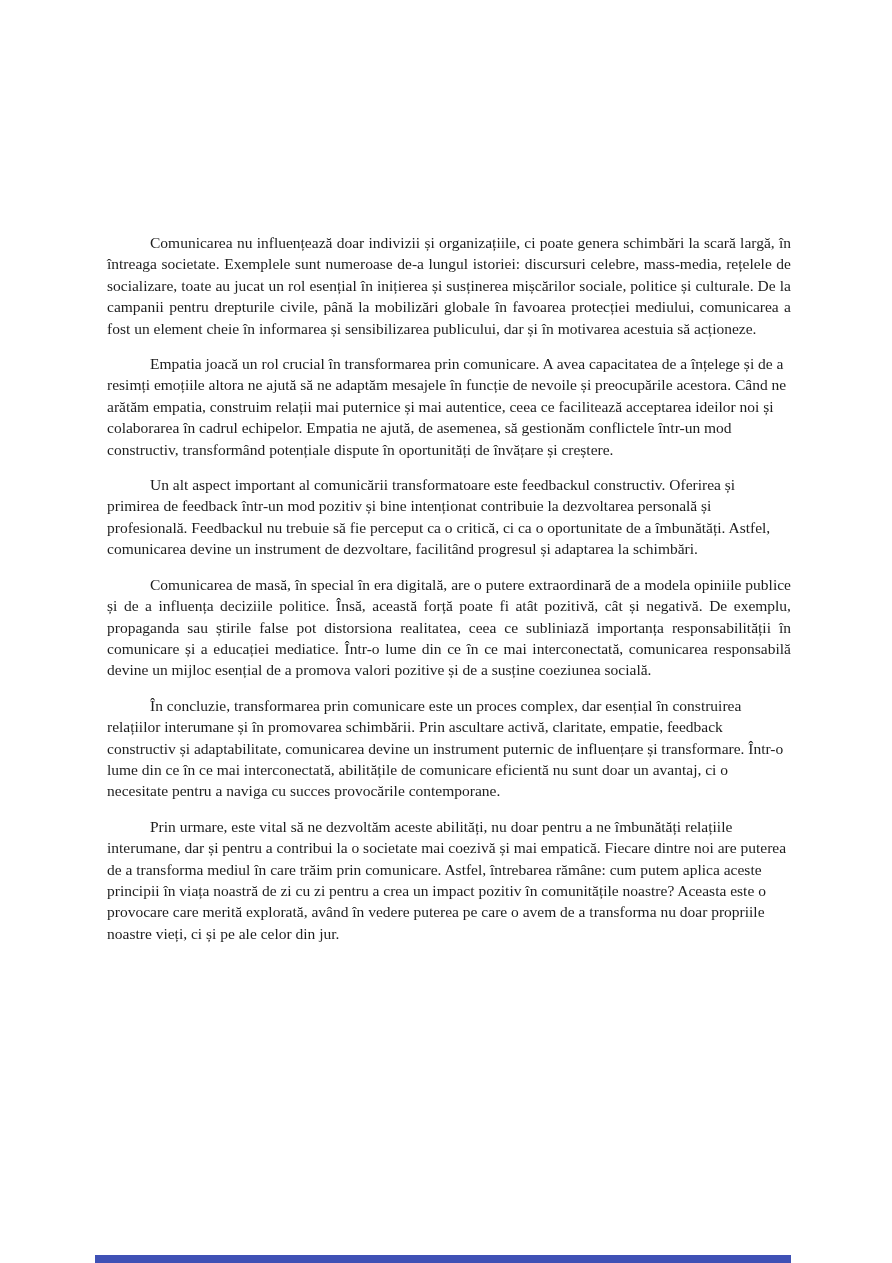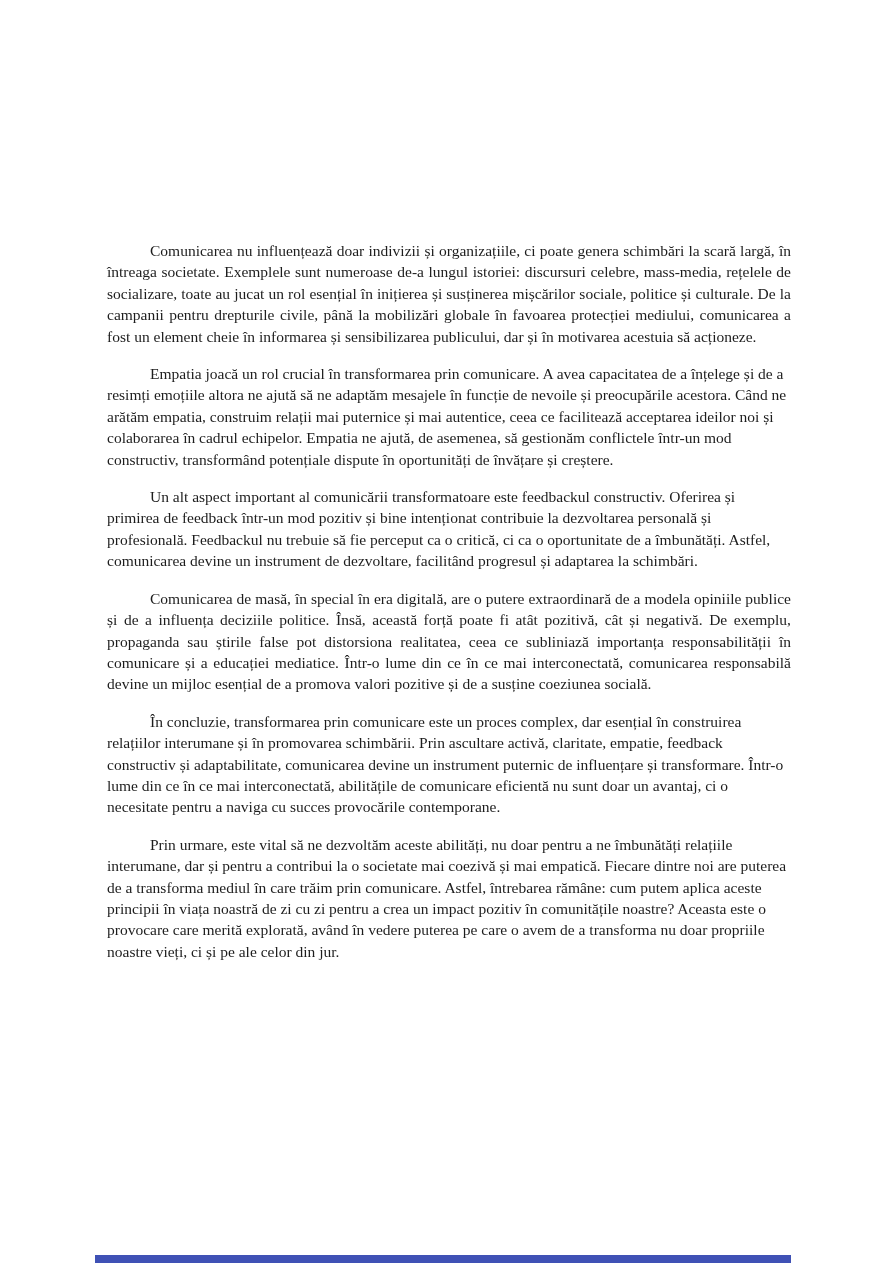--- a/index.html
+++ b/index.html
@@ -23,21 +23,21 @@
     position: absolute;
     left: 107px;
     top: 224px;
     width: 684px;
     color: #1d1d1d;
     font-size: 15.5px;
     line-height: 21.4px;
     text-rendering: optimizeLegibility;
   }
   .text-column p {
-    margin: 16px 0 14px 0;
+    margin: 8px 0 14px 0;
     text-indent: 43px;
     text-align: left;
   }
   .text-column p.justify {
     text-align: justify;
   }
   .next-page-edge {
     position: absolute;
     left: 95px;
     width: 696px;

